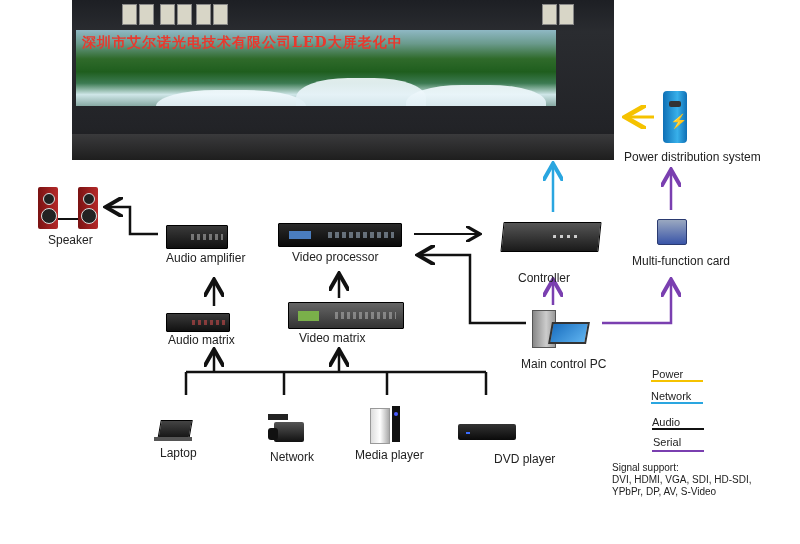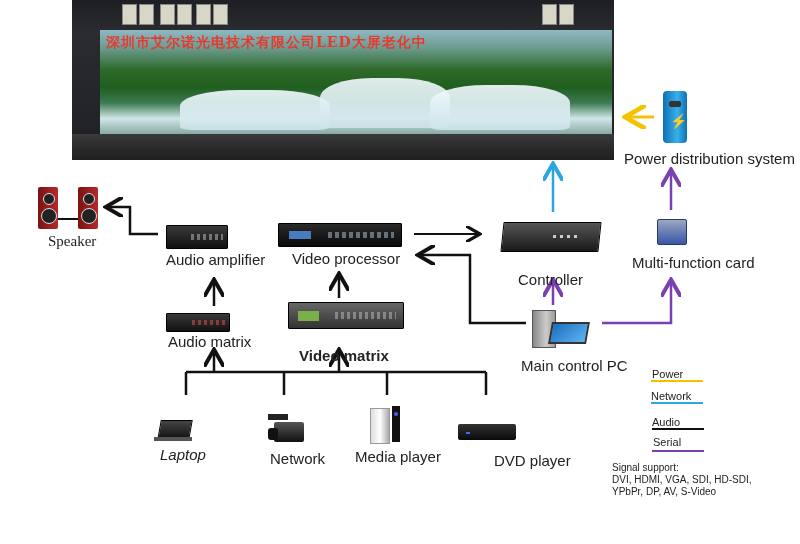--- a/index.html
+++ b/index.html
@@ -1,27 +1,27 @@
 <!DOCTYPE html>
 <html><head>
 <meta charset="utf-8">
 <style>
   html, body { margin: 0; padding: 0; background: #ffffff; }
   body { width: 800px; height: 544px; position: relative; overflow: hidden;
          font-family: "Liberation Sans", sans-serif; color: #222; }
   .abs { position: absolute; }
-  .lbl { position: absolute; font-size: 15px; color: #222; white-space: nowrap; }
+  .lbl { position: absolute; font-size: 12px; color: #222; white-space: nowrap; }
   #wires { position: absolute; left: 0; top: 0; width: 800px; height: 544px; }
 
   
   #screen { left: 72px; top: 0; width: 542px; height: 160px;
             background: linear-gradient(#1d1f24, #2a2c30 20%, #222327 80%, #1a1a1a); overflow: hidden; }
   .win { position: absolute; top: 4px; width: 13px; height: 19px; background: #d8d6c7; border: 1px solid #888; }
-  #led { position: absolute; left: 28px; top: 30px; width: 480px; height: 104px; overflow: hidden;
-         background: linear-gradient(180deg, #8fb8c4 0%, #6a9a8c 18%, #2f6a2a 38%, #1f5e1e 55%, #3c7a52 70%, #cfe6e8 85%, #88aaa4 100%); padding-left: 32px; }
+  #led { position: absolute; left: 4px; top: 30px; width: 480px; height: 76px; overflow: hidden;
+         background: linear-gradient(180deg, #8fb8c4 0%, #6a9a8c 18%, #2f6a2a 38%, #1f5e1e 55%, #3c7a52 70%, #cfe6e8 85%, #88aaa4 100%); }
   #led .fall { position: absolute; background: linear-gradient(180deg, #f4fbff, #cde3ea); opacity: .9; border-radius: 40% 40% 8% 8%; }
   #led-text { position: absolute; left: 6px; top: 4px; font-family: "DejaVu Serif", serif; font-weight: bold;
               font-size: 14px; color: #e8392e; letter-spacing: 1px; white-space: nowrap; }
   #floor { position: absolute; left: 0; top: 134px; width: 542px; height: 26px; background: linear-gradient(#3a3a3c,#1e1e1e); }
 
   
   .dev { position: absolute; }
   .rack { background: linear-gradient(#3a3a3a, #111); border: 1px solid #000; border-radius: 1px; }
   .rack .dots { position: absolute; left: 40%; right: 6%; top: 35%; height: 30%;
     background: repeating-linear-gradient(90deg, #aaa 0 3px, transparent 3px 6px); opacity: .6; }
@@ -89,21 +89,21 @@
 </svg>
 
 <div class="dev" style="left:38px; top:187px; width:20px; height:42px; background:linear-gradient(90deg,#7a1212,#b52a2a); border-radius:2px;">
   <div class="abs" style="left:5px; top:6px; width:10px; height:10px; border-radius:50%; background:#222; border:1px solid #ddd;"></div>
   <div class="abs" style="left:3px; top:21px; width:14px; height:14px; border-radius:50%; background:#222; border:1px solid #ddd;"></div>
 </div>
 <div class="dev" style="left:78px; top:187px; width:20px; height:42px; background:linear-gradient(90deg,#7a1212,#b52a2a); border-radius:2px;">
   <div class="abs" style="left:5px; top:6px; width:10px; height:10px; border-radius:50%; background:#222; border:1px solid #ddd;"></div>
   <div class="abs" style="left:3px; top:21px; width:14px; height:14px; border-radius:50%; background:#222; border:1px solid #ddd;"></div>
 </div>
-<div class="lbl" style="left:48px; top:233px;font-family:Liberation Serif, serif;">Speaker</div>
+<div class="lbl" style="left:48px; top:233px;">Speaker</div>
 
 <div class="dev rack" style="left:166px; top:225px; width:60px; height:22px;">
     <div class="dots"></div>
   </div>
 <div class="lbl" style="left:166px; top:251px;">Audio amplifier</div>
 
 <div class="dev rack" style="left:166px; top:313px; width:62px; height:17px;">
     <div class="dots" style="background:repeating-linear-gradient(90deg,#c94a4a 0 3px,transparent 3px 6px)"></div>
   </div>
 <div class="lbl" style="left:168px; top:333px;">Audio matrix</div>
@@ -111,21 +111,21 @@
 <div class="dev rack" style="left:278px; top:223px; width:122px; height:22px; background:linear-gradient(#2a2a2a,#0a0a0a);">
   <div class="disp"></div>
     <div class="dots" style="background:repeating-linear-gradient(90deg,#9ab 0 4px,transparent 4px 7px)"></div>
 </div>
 <div class="lbl" style="left:292px; top:250px;">Video processor</div>
 
 <div class="dev rack" style="left:288px; top:302px; width:114px; height:25px; background:linear-gradient(#666,#333);">
   <div class="disp" style="background:#7ab04a"></div>
     <div class="dots"></div>
 </div>
-<div class="lbl" style="left:299px; top:347px;font-weight:bold;">Video matrix</div>
+<div class="lbl" style="left:299px; top:331px;">Video matrix</div>
 
 <div class="dev rack" style="left:502px; top:222px; width:96px; height:28px; background:linear-gradient(#555,#1a1a1a); transform:skewX(-6deg);">
   <div class="abs" style="left:50px; top:12px; width:26px; height:3px; background:repeating-linear-gradient(90deg,#ccc 0 3px,transparent 3px 7px)"></div>
 </div>
 <div class="lbl" style="left:518px; top:259px;margin-top:12px;">Controller</div>
 
 <div class="dev" style="left:532px; top:310px; width:22px; height:36px; background:linear-gradient(90deg,#888,#ccc 60%,#999); border:1px solid #555;"></div>
 <div class="dev" style="left:550px; top:322px; width:34px; height:18px; background:linear-gradient(135deg,#1a6fc0,#5fb3ef); border:2px solid #333; transform:skewX(-10deg);"></div>
 <div class="lbl" style="left:521px; top:357px;">Main control PC</div>
 
@@ -133,21 +133,21 @@
 <div class="lbl" style="left:632px; top:254px;">Multi-function card</div>
 
 <div class="dev" style="left:663px; top:91px; width:24px; height:52px; background:linear-gradient(90deg,#0e6fb5,#38b0ea 60%,#0e6fb5); border-radius:4px;">
   <div class="abs" style="left:6px; top:10px; width:12px; height:6px; background:#333; border-radius:2px;"></div>
   <div class="abs" style="left:7px; top:22px; font-size:14px; color:#f5d300; font-weight:bold;">⚡</div>
 </div>
 <div class="lbl" style="left:624px; top:150px;">Power distribution system</div>
 
 <div class="dev" style="left:159px; top:420px; width:30px; height:18px; background:linear-gradient(#444,#111); border:1px solid #000; transform:skewX(-10deg);"></div>
 <div class="dev" style="left:154px; top:437px; width:38px; height:4px; background:#555;"></div>
-<div class="lbl" style="left:160px; top:446px;font-style:italic;">Laptop</div>
+<div class="lbl" style="left:160px; top:446px;">Laptop</div>
 
 <div class="dev" style="left:268px; top:414px; width:44px; height:30px;">
   <div class="abs" style="left:0; top:0; width:20px; height:6px; background:#222;"></div>
   <div class="abs" style="left:6px; top:8px; width:30px; height:20px; background:linear-gradient(#555,#111); border-radius:2px;"></div>
   <div class="abs" style="left:0; top:14px; width:10px; height:12px; background:#111; border-radius:3px;"></div>
 </div>
 <div class="lbl" style="left:270px; top:450px;">Network</div>
 
 <div class="dev" style="left:370px; top:408px; width:18px; height:34px; background:linear-gradient(90deg,#ddd,#fff 50%,#aaa); border:1px solid #999;"></div>
 <div class="dev" style="left:392px; top:406px; width:8px; height:36px; background:#111;">

